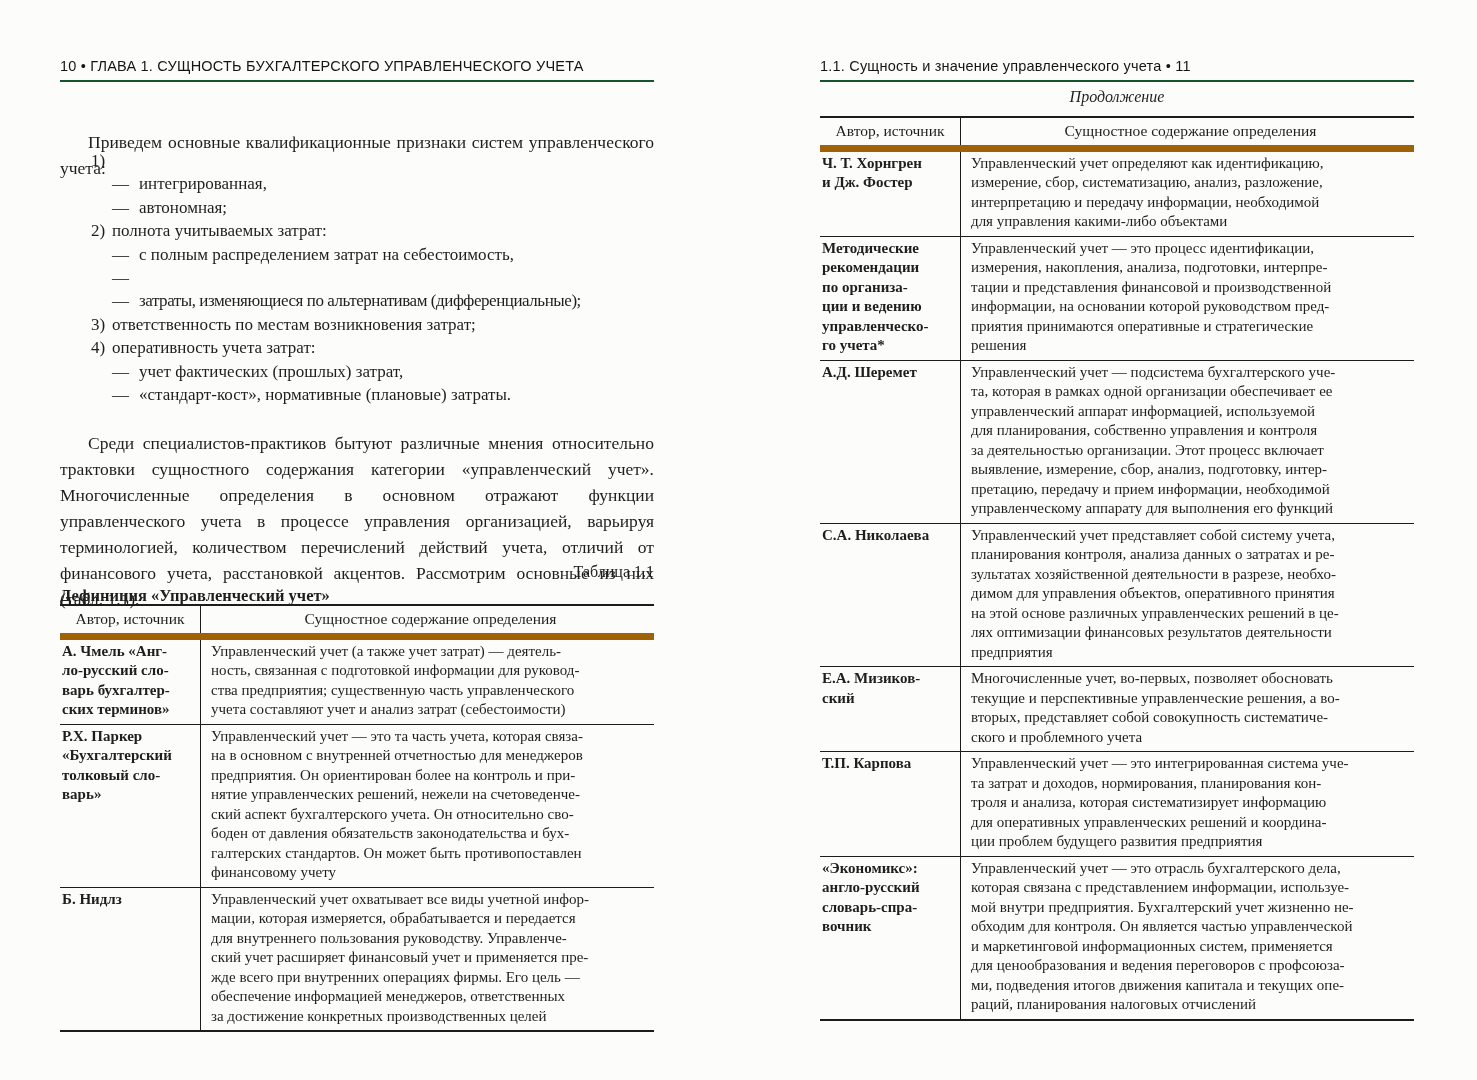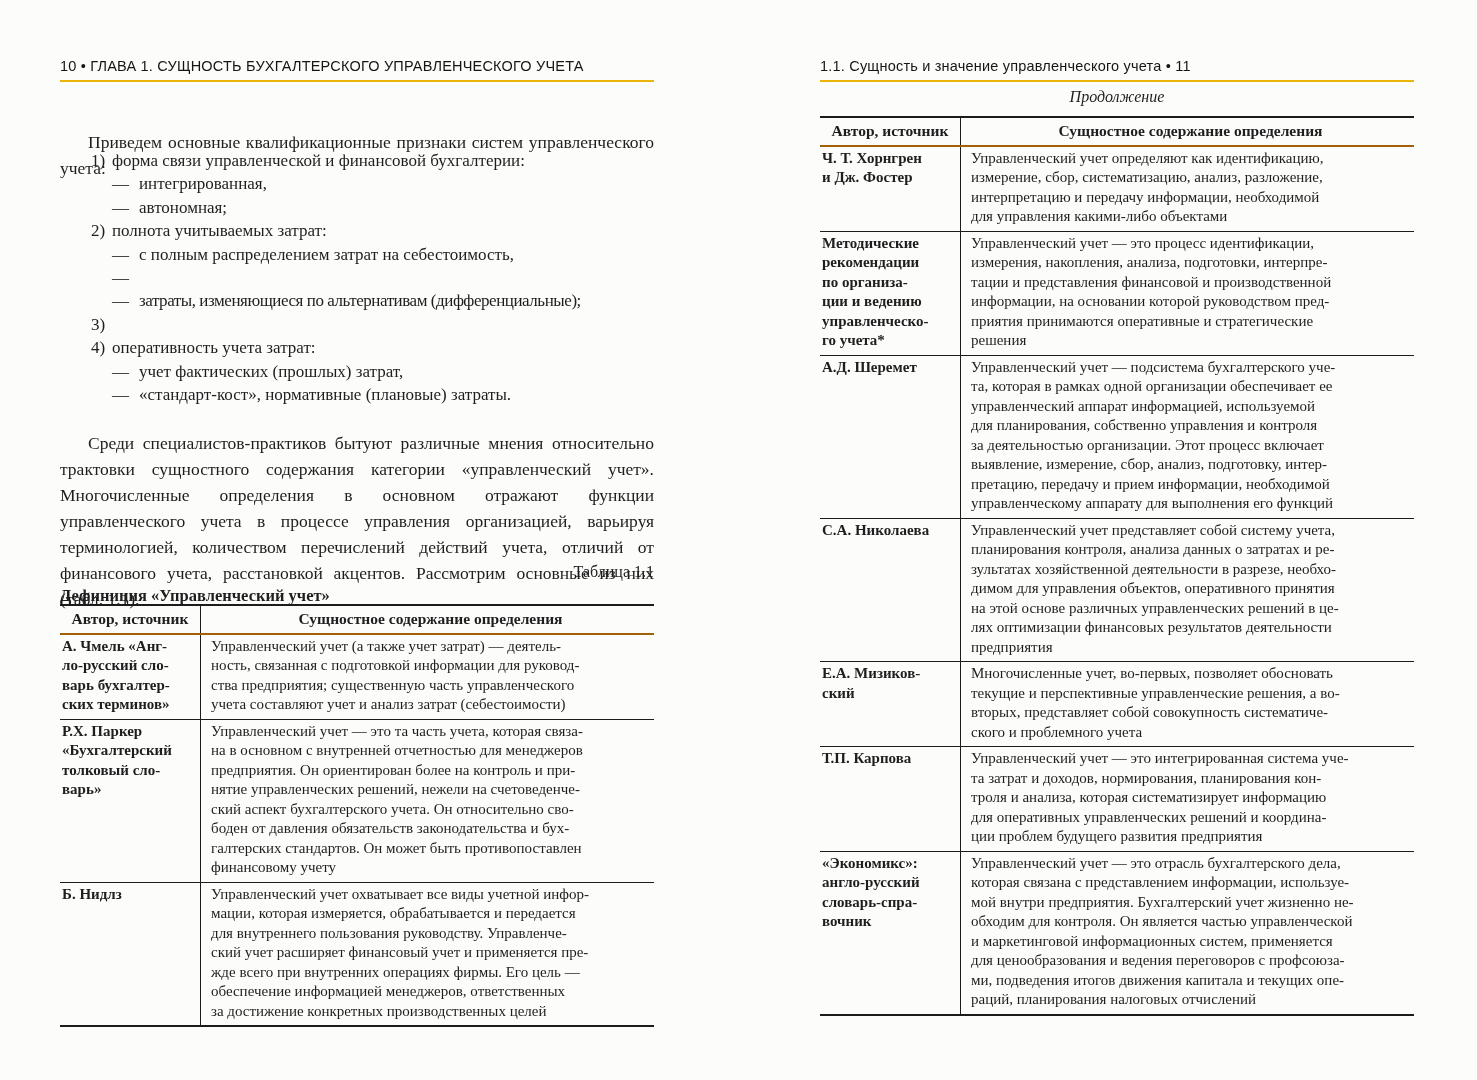--- a/index.html
+++ b/index.html
@@ -9,21 +9,21 @@
     font-family:"Liberation Serif", serif;
     overflow:hidden;
   }
   .page{position:absolute;top:58px;}
   #page-left{left:60px;width:594px;height:1000px;}
   #page-right{left:820px;width:594px;height:1000px;}
 
   .running-head{
     font-family:"Liberation Sans", sans-serif;
     font-size:14.5px;letter-spacing:.2px;color:#151515;
-    padding-bottom:6px;border-bottom:2px solid #eab308;
+    padding-bottom:6px;border-bottom:2px solid #14532d;
     white-space:nowrap;
   }
   #page-right .running-head{text-align:left;}
 
   .body-para{
     font-size:17.5px;line-height:26px;text-align:justify;
     text-indent:28px;position:absolute;left:0;right:0;margin-top:36px;
   }
   #para1{top:35px;}
   #para2{top:336px;}
@@ -45,22 +45,22 @@
   }
 
   table.def-table{
     border-collapse:collapse;width:100%;
     border-top:2px solid #1c1c1c;border-bottom:2px solid #1c1c1c;
     font-size:15px;line-height:19.5px;
   }
   #page-left table.def-table{position:absolute;top:546px;left:0;}
   #page-right table.def-table{position:absolute;top:58px;left:0;}
   .def-table th{
-    font-weight:bold;font-size:15.5px;text-align:center;
-    border-bottom:2px solid #a16207;padding:3px 4px 4px 4px;
+    font-weight:normal;font-size:15.5px;text-align:center;
+    border-bottom:7px solid #a16207;padding:3px 4px 4px 4px;
   }
   .def-table td{
     vertical-align:top;border-bottom:1px solid #1c1c1c;
     white-space:pre-line;padding:2px 6px 4px 2px;
   }
   .def-table td.author{width:132px;border-right:1px solid #1c1c1c;padding-right:4px;font-weight:bold;}
   .def-table td.def,.def-table th.def-h{padding-left:10px;margin-left:27px;}
   .def-table tr:last-child td{border-bottom:none;}
   .def-table th.author-h{width:132px;border-right:1px solid #1c1c1c;}
 
@@ -73,21 +73,20 @@
 <body>
 
 <div class="page" id="page-left">
   <div class="running-head">10 • ГЛАВА 1.   СУЩНОСТЬ БУХГАЛТЕРСКОГО УПРАВЛЕНЧЕСКОГО УЧЕТА</div>
 
   <div class="body-para" id="para1">Приведем основные квалификационные признаки систем управленческого учета:</div>
 
   <div id="qual-list">
     <div class="li num">
       <span class="marker">1)</span>
-      <span class="li-text">форма связи управленческой и финансовой бухгалтерии:</span>
     </div>
     <div class="li dash">
       <span class="marker">—</span>
       <span class="li-text">интегрированная,</span>
     </div>
     <div class="li dash">
       <span class="marker">—</span>
       <span class="li-text">автономная;</span>
     </div>
     <div class="li num">
@@ -100,20 +99,21 @@
     </div>
     <div class="li dash">
       <span class="marker">—</span>
     </div>
     <div class="li dash tight">
       <span class="marker">—</span>
       <span class="li-text">затраты, изменяющиеся по альтернативам (дифференциальные);</span>
     </div>
     <div class="li num">
       <span class="marker">3)</span>
+      <span class="li-text">ответственность по местам возникновения затрат;</span>
     </div>
     <div class="li num">
       <span class="marker">4)</span>
       <span class="li-text">оперативность учета затрат:</span>
     </div>
     <div class="li dash">
       <span class="marker">—</span>
       <span class="li-text">учет фактических (прошлых) затрат,</span>
     </div>
     <div class="li dash">

